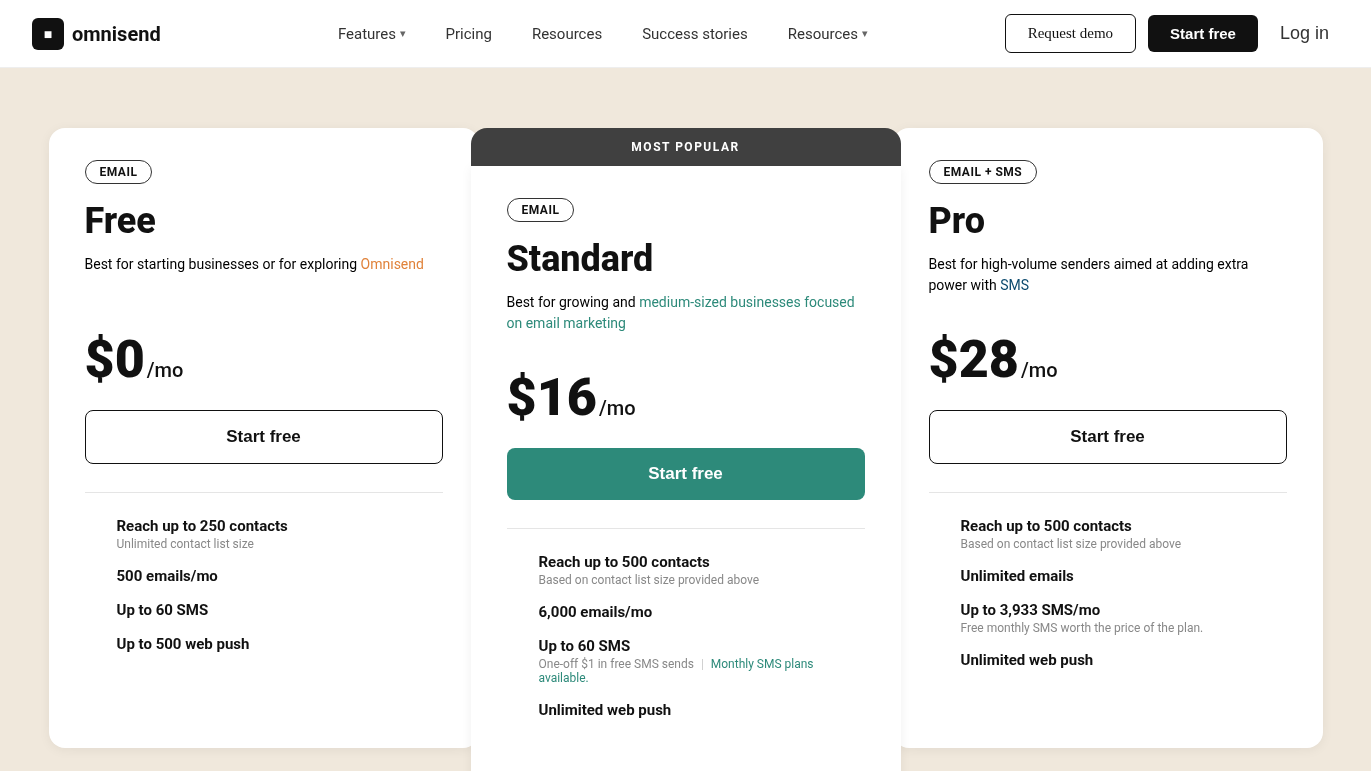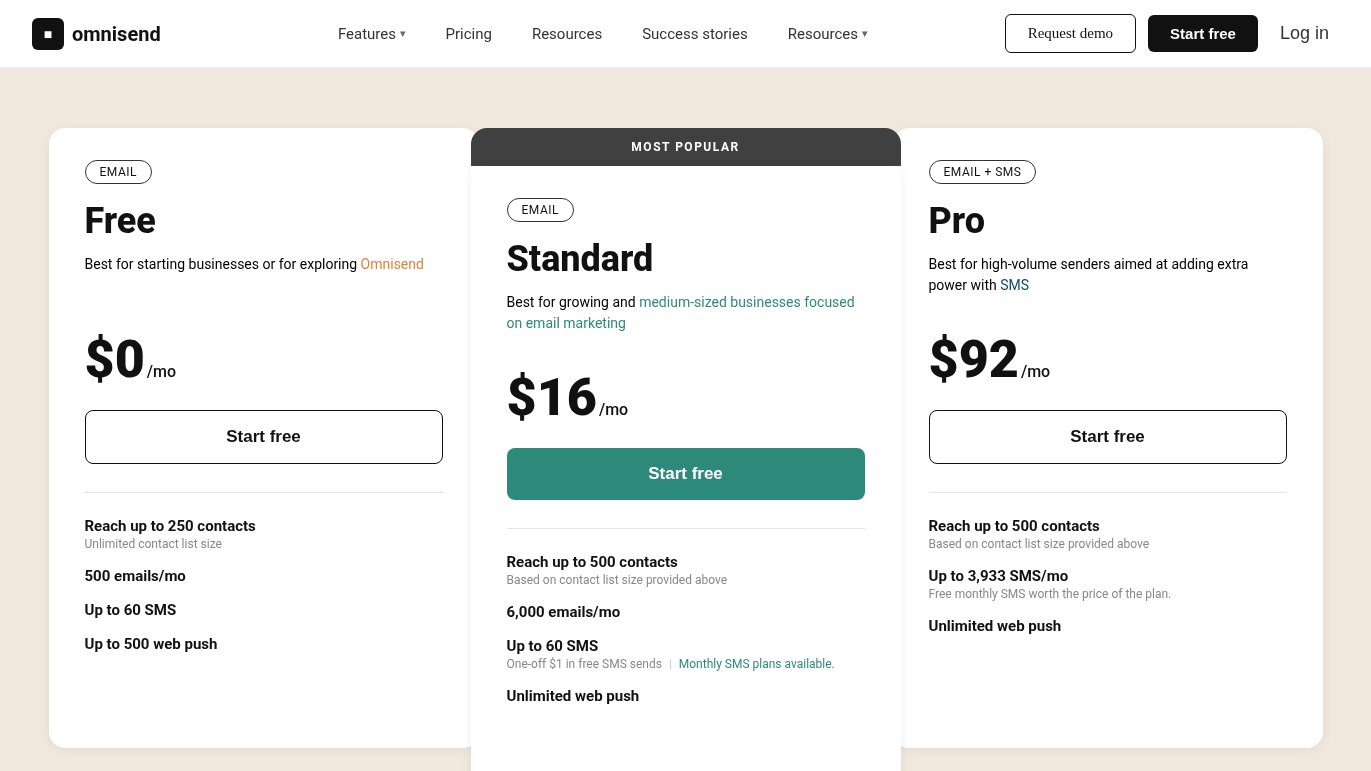--- a/index.html
+++ b/index.html
@@ -139,21 +139,21 @@
       border-radius: 16px 16px 0 0;
       text-transform: uppercase;
     }
 
     .plan-badge {
       display: inline-block;
       border: 1.5px solid #333;
       border-radius: 20px;
       padding: 4px 14px;
       font-size: 12px;
-      font-weight: 400;
+      font-weight: 700;
       letter-spacing: 0.5px;
       margin-bottom: 16px;
       color: #111;
     }
 
     .plan-name {
       font-size: 36px;
       font-weight: 800;
       color: #111;
       margin-bottom: 12px;
@@ -172,21 +172,21 @@
       align-items: baseline;
       gap: 0;
     }
     .price-dollar {
       font-size: 52px;
       font-weight: 900;
       color: #111;
       line-height: 1;
     }
     .price-mo {
-      font-size: 16px;
+      font-size: 20px;
       font-weight: 500;
       color: #111;
       margin-left: 2px;
     }
 
     .btn-start-free {
       width: 100%;
       padding: 16px;
       border-radius: 8px;
       font-size: 17px;
@@ -206,20 +206,21 @@
     }
 
     .divider {
       border: none;
       border-top: 1px solid #e5e5e5;
       margin-bottom: 24px;
     }
 
     .feature-item {
       margin-bottom: 16px;
+      margin-left: 32px;
     }
     .feature-main {
       font-size: 15px;
       font-weight: 700;
       color: #111;
       margin-bottom: 2px;
     }
     .feature-sub {
       font-size: 12px;
       color: #888;
@@ -326,30 +327,33 @@
       </div>
     </div>
 
     <div class="pricing-card pro">
       <div class="plan-badge">EMAIL + SMS</div>
       <div class="plan-name">Pro</div>
       <div class="plan-desc">
         Best for high-volume senders aimed at adding extra power with <span style="color:#0c4a6e;">SMS</span>
       </div>
       <div class="plan-price">
-        <span class="price-dollar">$92</span>
+        <span class="price-dollar">$28</span>
         <span class="price-mo">/mo</span>
       </div>
       <button class="btn-start-free outline">Start free</button>
       <hr class="divider">
       <div class="feature-item">
         <div class="feature-main">Reach up to 500 contacts</div>
         <div class="feature-sub">Based on contact list size provided above</div>
       </div>
       <div class="feature-item">
+        <div class="feature-main">Unlimited emails</div>
+      </div>
+      <div class="feature-item">
         <div class="feature-main">Up to 3,933 SMS/mo</div>
         <div class="feature-sub">Free monthly SMS worth the price of the plan.</div>
       </div>
       <div class="feature-item">
         <div class="feature-main">Unlimited web push</div>
       </div>
     </div>
 
   </div>
 </div>

